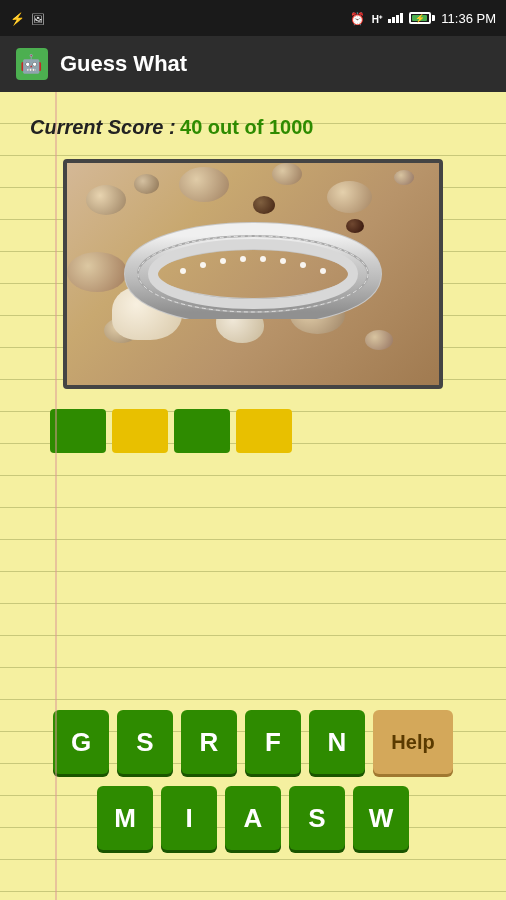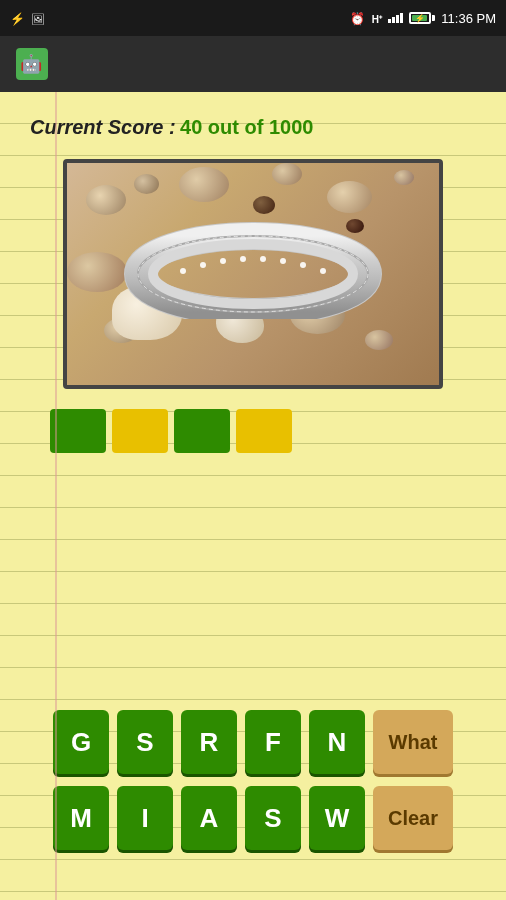--- a/index.html
+++ b/index.html
@@ -277,20 +277,21 @@
         <span class="bolt">⚡</span>
       </div>
       <div class="battery-tip"></div>
     </div>
     <span>11:36 PM</span>
   </div>
 </div>
 
 <div class="title-bar">
   <div class="app-icon">🤖</div>
+  <span class="title-text">Guess What</span>
 </div>
 
 <div class="main-content">
 
   <div class="score-row">
     <span class="score-label">Current Score :</span>
     <span class="score-value">40 out of 1000</span>
   </div>
 
   <div class="image-container">
@@ -355,27 +356,26 @@
   <div class="spacer"></div>
 
   <div class="letters-section">
 
     <div class="letters-row">
       <button class="letter-btn">G</button>
       <button class="letter-btn">S</button>
       <button class="letter-btn">R</button>
       <button class="letter-btn">F</button>
       <button class="letter-btn">N</button>
-      <button class="action-btn">What</button>
+      <button class="action-btn">Help</button>
     </div>
 
     <div class="letters-row">
       <button class="letter-btn">M</button>
       <button class="letter-btn">I</button>
       <button class="letter-btn">A</button>
       <button class="letter-btn">S</button>
       <button class="letter-btn">W</button>
-      <button class="action-btn">Clear</button>
     </div>
 
   </div>
 
 </div>
 
 </body></html>

